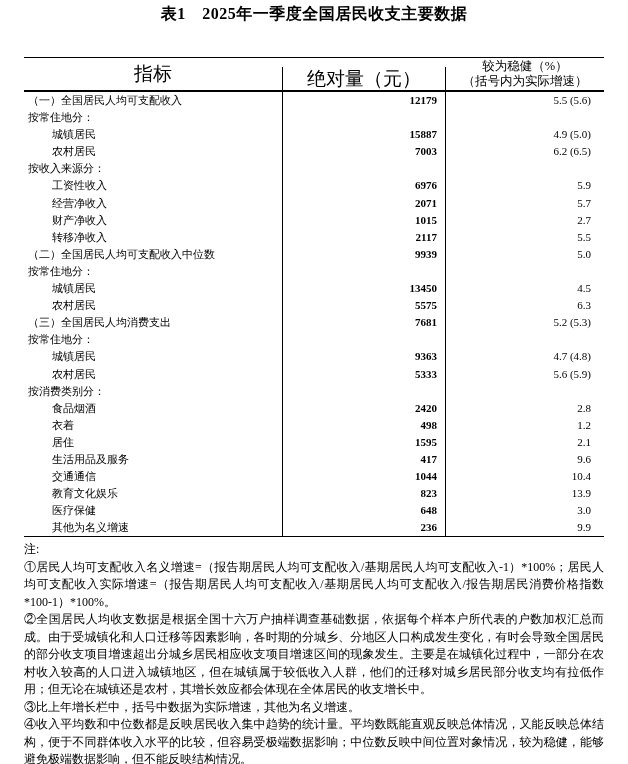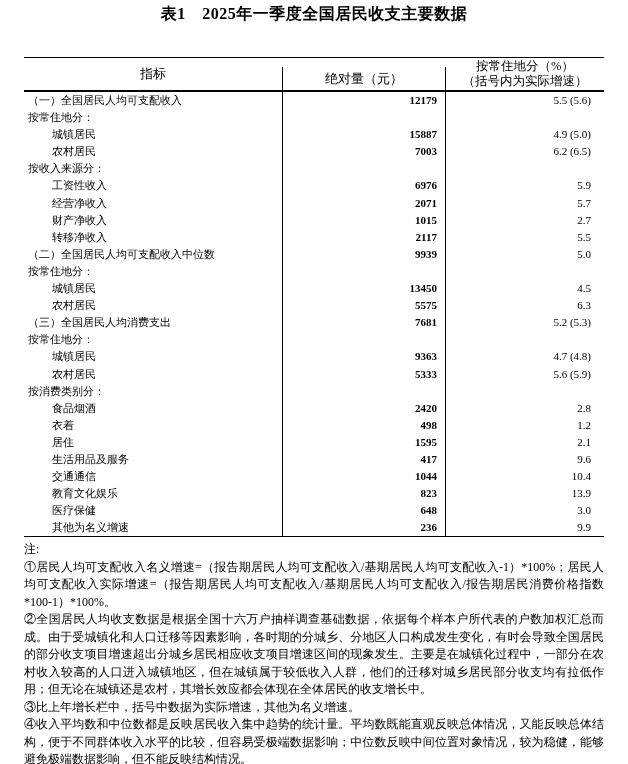--- a/index.html
+++ b/index.html
@@ -26,21 +26,21 @@
   .thead {
     display: flex;
     border-top: 1.2px solid #000;
     border-bottom: 2px solid #000;
     height: 35px;
   }
   .hc {
     display: flex;
     align-items: center;
     justify-content: center;
-    font-size: 13px;
+    font-size: 19px;
   }
   .col-ind { width: 258px; }
   .col-abs { width: 164px; border-left: 1px solid #000; border-right: 1px solid #000; margin-top: 9px; }
   .col-yoy { width: 158px; }
   .yoy-head { flex-direction: column; font-size: 12.5px; line-height: 15px; }
   .tbody { border-bottom: 1.8px solid #000; }
   .trow { display: flex; height: 17.1px; font-size: 11px; }
   .trow > div { line-height: 17.2px; white-space: nowrap; overflow: hidden; }
   .cell-ind { width: 258px; padding-left: 4px; }
   .cell-ind.ind1 { padding-left: 28px; }
@@ -59,21 +59,21 @@
 </head>
 <body>
 
 <div class="title">表1　2025年一季度全国居民收支主要数据</div>
 
 <div class="tbl">
   <div class="thead">
     <div class="hc col-ind">指标</div>
     <div class="hc col-abs">绝对量（元）</div>
     <div class="hc col-yoy yoy-head">
-      <div>按常住地分（%）</div>
+      <div>较为稳健（%）</div>
       <div>（括号内为实际增速）</div>
     </div>
   </div>
   <div class="tbody" id="tbody">
       <div class="trow">
         <div class="cell-ind">（一）全国居民人均可支配收入</div>
         <div class="cell-abs">12179</div>
         <div class="cell-yoy">5.5 (5.6)</div>
       </div>
       <div class="trow">

